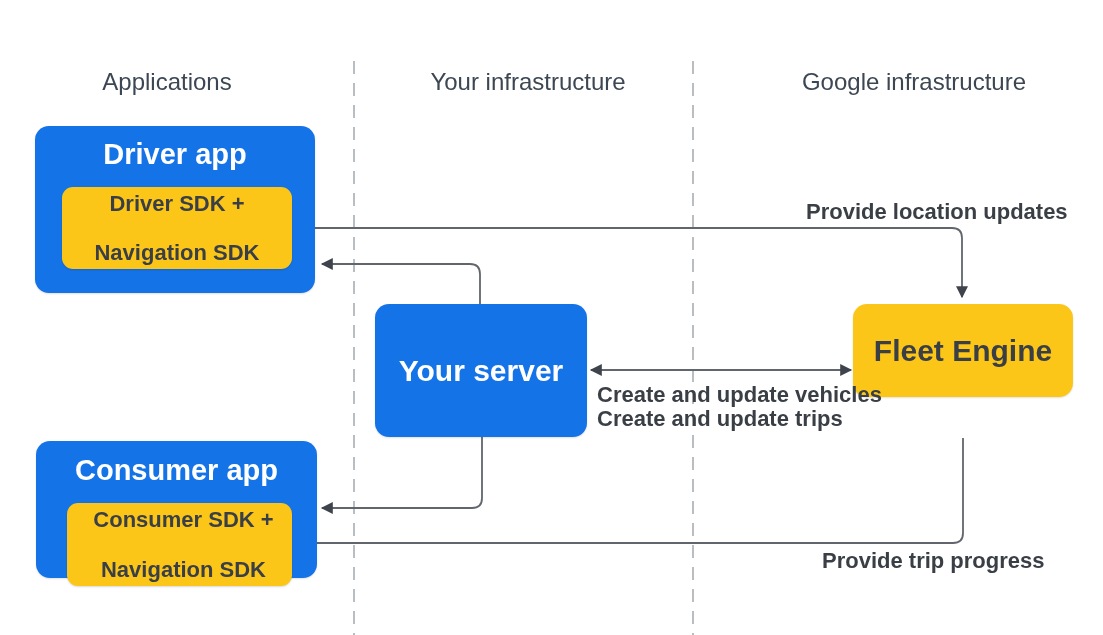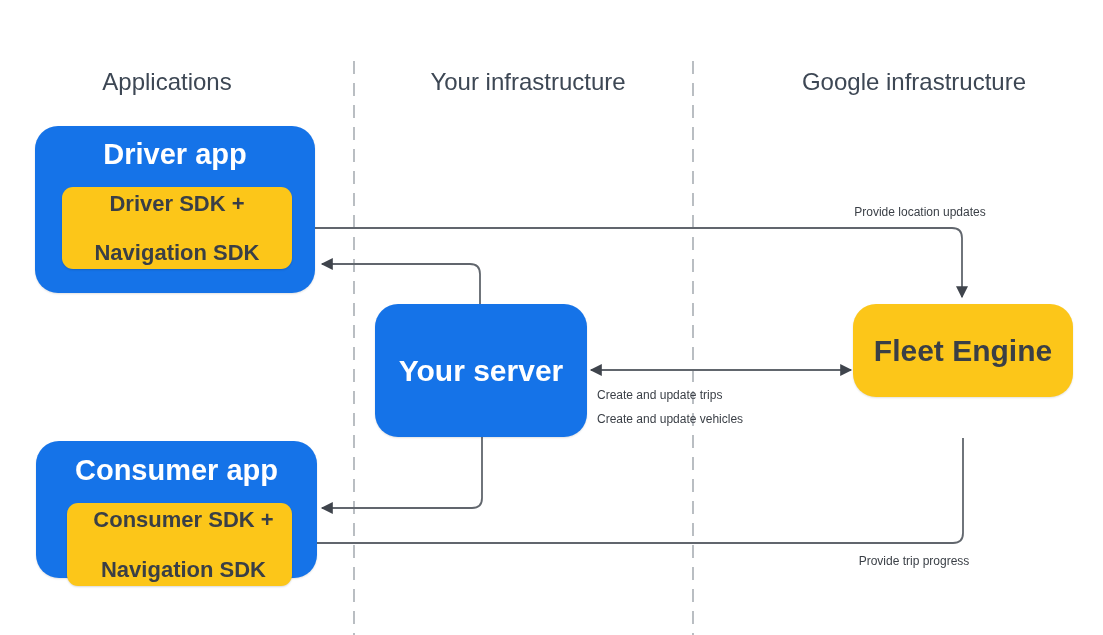--- a/index.html
+++ b/index.html
@@ -36,21 +36,21 @@
 
   .col-header{
     position:absolute;top:31px;
     font-size:24px;line-height:30px;
     color:var(--header-text);
     text-align:center;
     z-index:2;
   }
   .node{
     position:absolute;z-index:2;
-    border-radius:23px;
+    border-radius:14px;
     box-shadow:0 1px 2px rgba(0,0,0,0.12);
   }
   .node.blue{background:var(--node-blue);}
   .node.yellow{background:var(--node-yellow);}
   .node-title{
     position:absolute;left:0;right:0;
     text-align:center;
     font-weight:bold;font-size:29px;line-height:34px;
     color:var(--title-on-blue);
   }
@@ -65,21 +65,21 @@
     background:var(--node-yellow);
     border-radius:11px;
     display:flex;flex-direction:column;align-items:center;justify-content:space-between;
     text-align:center;
     font-weight:bold;font-size:22px;line-height:33px;
     color:var(--dark-text);
     box-shadow:0 1px 2px rgba(0,0,0,0.15);
   }
   .edge-label{
     position:absolute;z-index:2;
-    font-weight:normal;font-size:12px;line-height:24px;
+    font-weight:bold;font-size:22px;line-height:24px;
     color:var(--dark-text);
     white-space:nowrap;
   }
 </style>
 </head>
 <body>
 
 <div class="canvas">
 
   <svg class="wires" viewBox="0 0 1103 635" xmlns="http://www.w3.org/2000/svg">
@@ -127,19 +127,19 @@
     <span class="big-label">Your server</span>
   </div>
 
   <div class="node yellow center-title" style="left:853px;top:268px;width:220px;height:93px;">
     <span class="big-label dark">Fleet Engine</span>
   </div>
 
   <div class="edge-label" style="left:806px;top:164px;width:228px;text-align:center;">Provide location updates</div>
 
   <div class="edge-label" style="left:597px;top:347px;">
+    <div>Create and update vehicles</div>
     <div>Create and update trips</div>
-    <div>Create and update vehicles</div>
   </div>
 
   <div class="edge-label" style="left:822px;top:513px;width:184px;text-align:center;">Provide trip progress</div>
 
 </div>
 
 </body></html>

